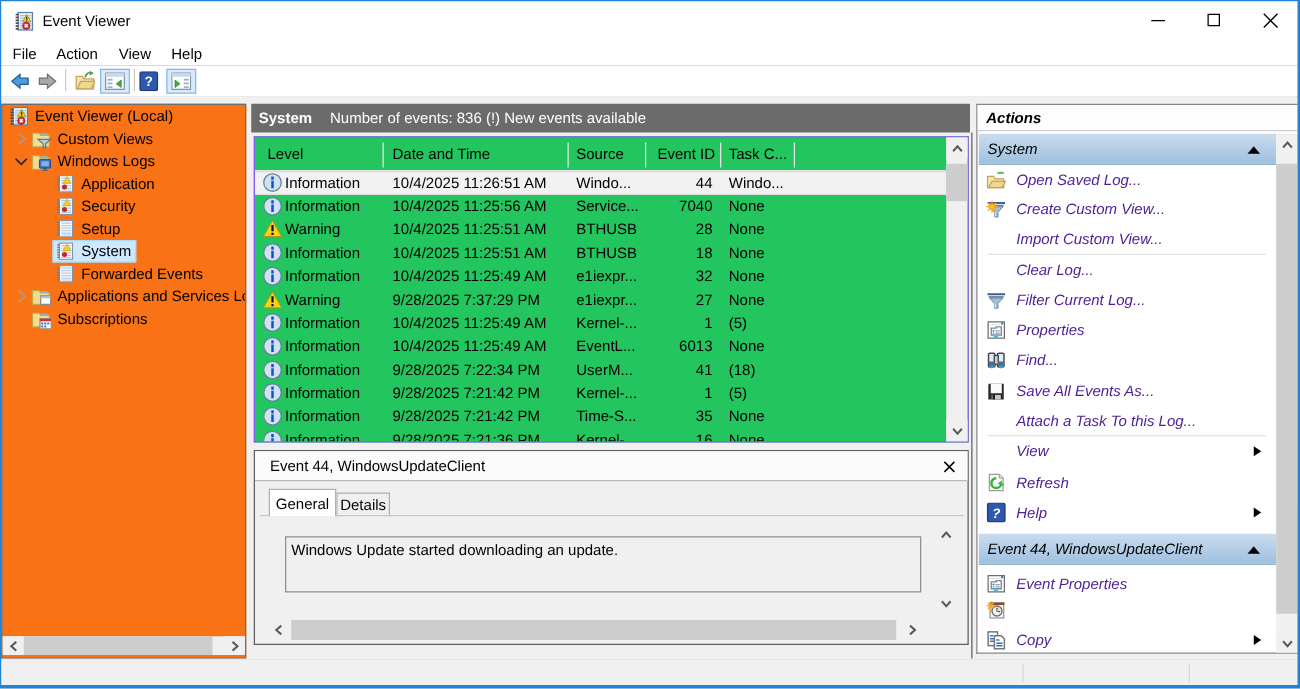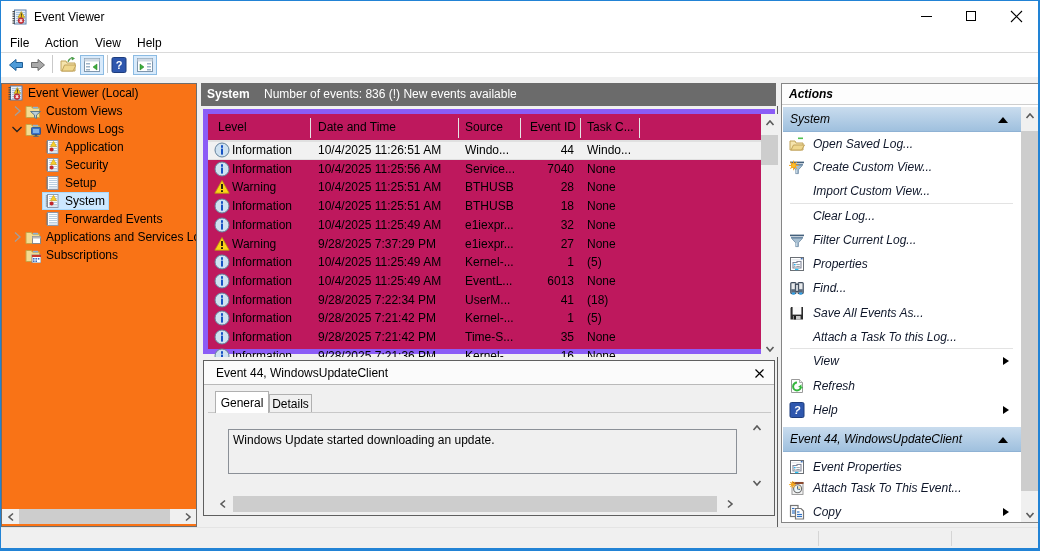--- a/index.html
+++ b/index.html
@@ -15,39 +15,39 @@
 .tsep { position:absolute; top:2px; width:1px; height:18px; background:#c9c9c9; }
 .tbtn-hl { position:absolute; top:2px; width:24px; height:20px; background:#d8eafb; border:1px solid #8bbbe3; }
 #main { position:absolute; left:1px; top:77px; width:1037px; height:450px; background:#f0f0f0; }
 #tree { position:absolute; left:0; top:6px; width:196px; height:444px; background:#f97316; border:1px solid #6e6e6e; overflow:hidden; }
 .trow { position:absolute; left:0; height:18px; line-height:18px; font-size:12px; color:#000; white-space:nowrap; }
 .texp { position:absolute; width:16px; height:16px; top:1px; }
 .ticon { position:absolute; width:16px; height:16px; top:1px; }
 #tree-hscroll { position:absolute; left:0px; top:425px; width:194px; height:15px; background:#f0f0f0; }
 #mid-header { position:absolute; left:200px; top:6px; width:575px; height:23px; background:#6b6b6b; color:#fff; line-height:23px; font-size:12px; }
 #mid-right-border { position:absolute; left:776px; top:29px; width:1px; height:421px; background:#5f5f5f; }
-#table { position:absolute; left:202px; top:32px; width:572px; height:245px; background:#be185d; border:5px solid #8b5cf6; }
+#table { position:absolute; left:202px; top:32px; width:572px; height:245px; background:#22c55e; border:1px solid #8b5cf6; }
 .th { position:absolute; top:0; height:27px; line-height:27px; font-size:12px; color:#000; }
 .thsep { position:absolute; top:4px; width:1px; height:20px; background:#e5e5e5; }
 .row { position:absolute; left:0; width:553px; height:19px; }
 .cell { position:absolute; top:0; height:19px; line-height:19px; font-size:12px; white-space:nowrap; }
 .licon { position:absolute; left:6px; top:1px; width:16px; height:16px; }
 #preview { position:absolute; left:202px; top:283px; width:572px; height:156px; background:#f0f0f0; border:1px solid #5f5f5f; }
 #pv-header { position:absolute; left:0; top:0; width:570px; height:24px; background:#fbfbfb; border-bottom:1px solid #b9b9b9; font-size:12px; line-height:24px; }
 .tab { position:absolute; background:#f0f0f0; border:1px solid #b0b0b0; font-size:12px; text-align:center; }
 #pv-box { position:absolute; left:24px; top:68px; width:509px; height:45px; border:1px solid #8b9097; font-size:12px; background:#f0f0f0; }
 .sb-track { background:#f0f0f0; position:absolute; }
 .sb-thumb { background:#cdcdcd; position:absolute; }
 .sb-btn { position:absolute; background:#f0f0f0; }
 .sb-btn svg { position:absolute; left:50%; top:50%; transform:translate(-50%,-50%); }
 #actions { position:absolute; left:780px; top:6px; width:257px; height:440px; background:#fff; border:1px solid #858585; border-right:none; overflow:hidden;font-style:italic; }
 #actions-title { position:absolute; left:0; top:0; width:256px; height:21px; background:#fdfdfd; border-bottom:1px solid #cecece; font-weight:bold; font-size:12px; line-height:21px; }
 .sect-header { position:absolute; left:1px; width:238px; height:25px; background:linear-gradient(#c9dcee,#9fc0de); border-bottom:1px solid #8fb2d4; font-size:12px; line-height:25px; color:#000; }
 .collapse-arr { position:absolute; left:215px; top:10px; width:0; height:0; border-bottom:6px solid #000; border-left:5px solid transparent; border-right:5px solid transparent; }
-.aitem { position:absolute; left:0; width:211px; height:24px; font-size:12px; line-height:24px; color:#0f172a; }
+.aitem { position:absolute; left:0; width:211px; height:24px; font-size:12px; line-height:24px; color:#4c1d95; }
 .aicon { position:absolute; left:7px; top:4px; width:16px; height:16px; }
 .atext { position:absolute; left:31px; top:0; }
 .asep { position:absolute; left:8px; width:223px; height:1px; background:#e3e3e3; }
 .arr-right { position:absolute; left:221px; top:8px; width:0; height:0; border-left:6px solid #000; border-top:4px solid transparent; border-bottom:4px solid transparent; }
 #status { position:absolute; left:1px; top:527px; width:1037px; height:21px; background:#f0f0f0; border-top:1px solid #e4e4e4; }
 .status-sep { position:absolute; top:3px; width:1px; height:15px; background:#d5d5d5; }
 </style>
 </head>
 <body>
 <svg width="0" height="0" style="position:absolute;">
@@ -657,21 +657,20 @@
     <div class="aitem" style="top:371px;">
       <svg class="aicon" width="16" height="16" viewBox="0 0 16 16">
           <use href="#propwin"></use>
         </svg>
       <div class="atext">Event Properties</div>
     </div>
     <div class="aitem" style="top:392px;">
       <svg class="aicon" width="16" height="16" viewBox="0 0 16 16">
           <use href="#taskclock"></use>
         </svg>
-      <div class="atext">Attach Task To This Event...</div>
     </div>
     <div class="aitem" style="top:416px;">
       <svg class="aicon" width="16" height="16" viewBox="0 0 16 16">
           <use href="#copydocs"></use>
         </svg>
       <div class="atext">Copy</div>
         <div class="arr-right"></div>
     </div>
 
     <div class="sb-track" style="left:239px; top:23px; width:17px; height:416px;">

